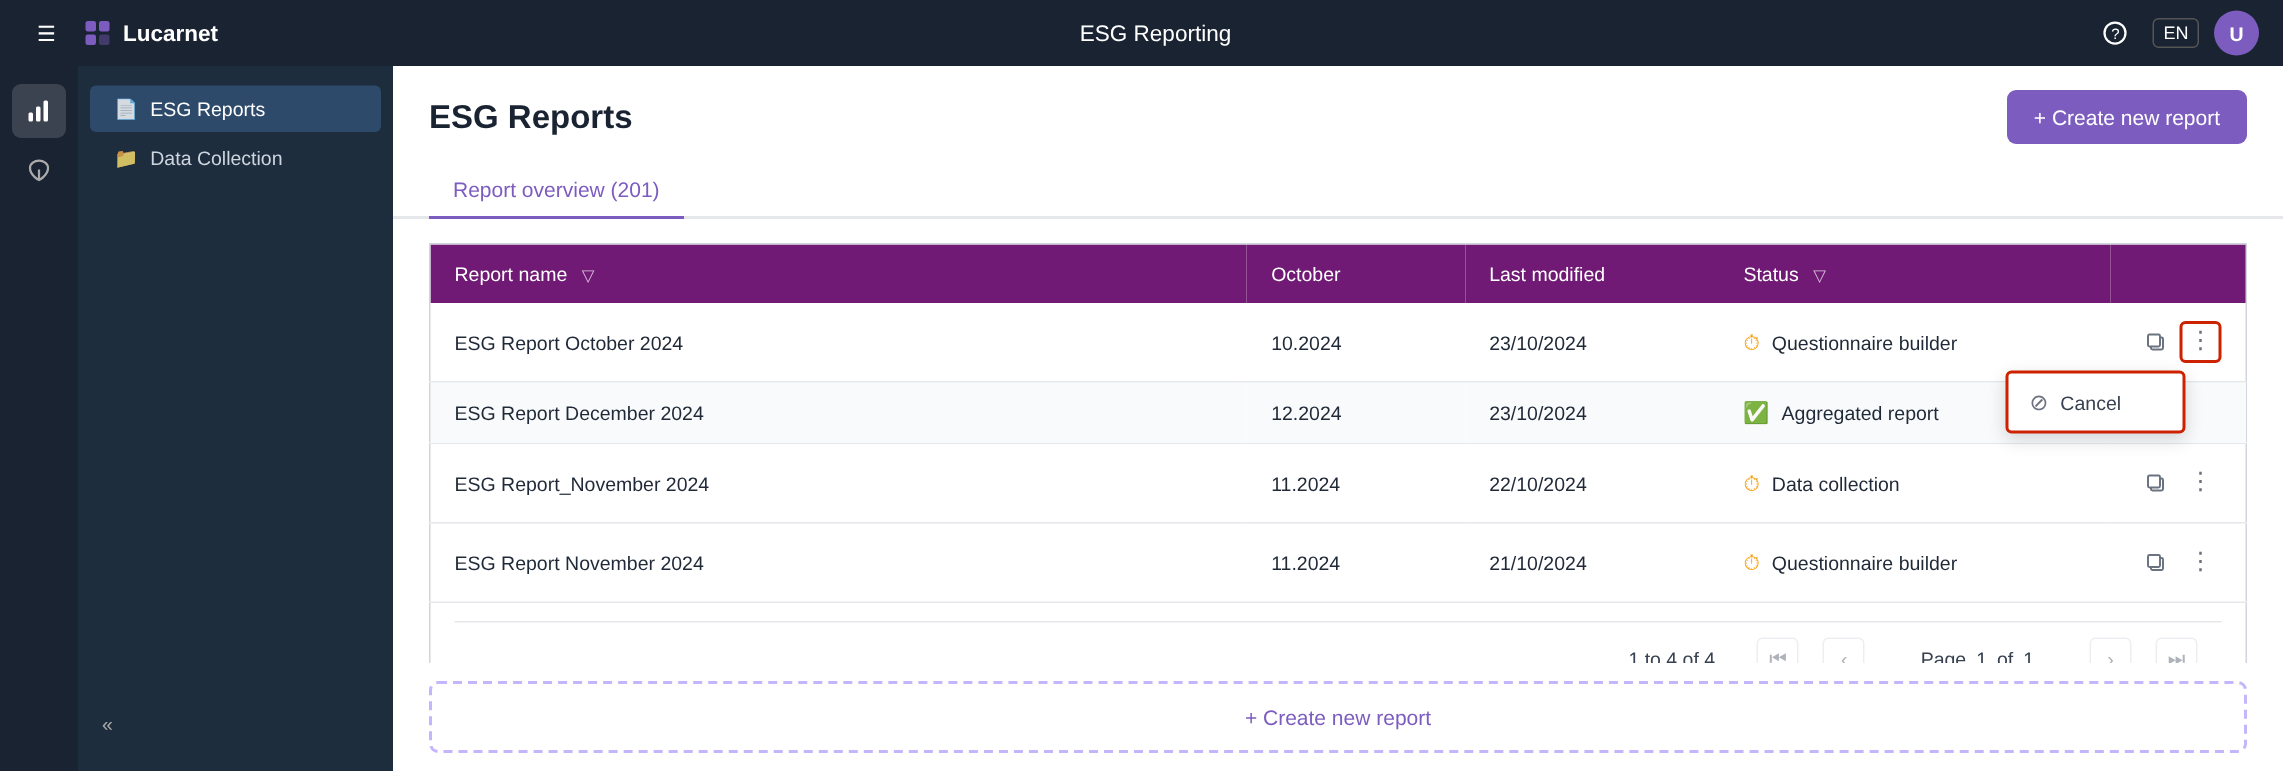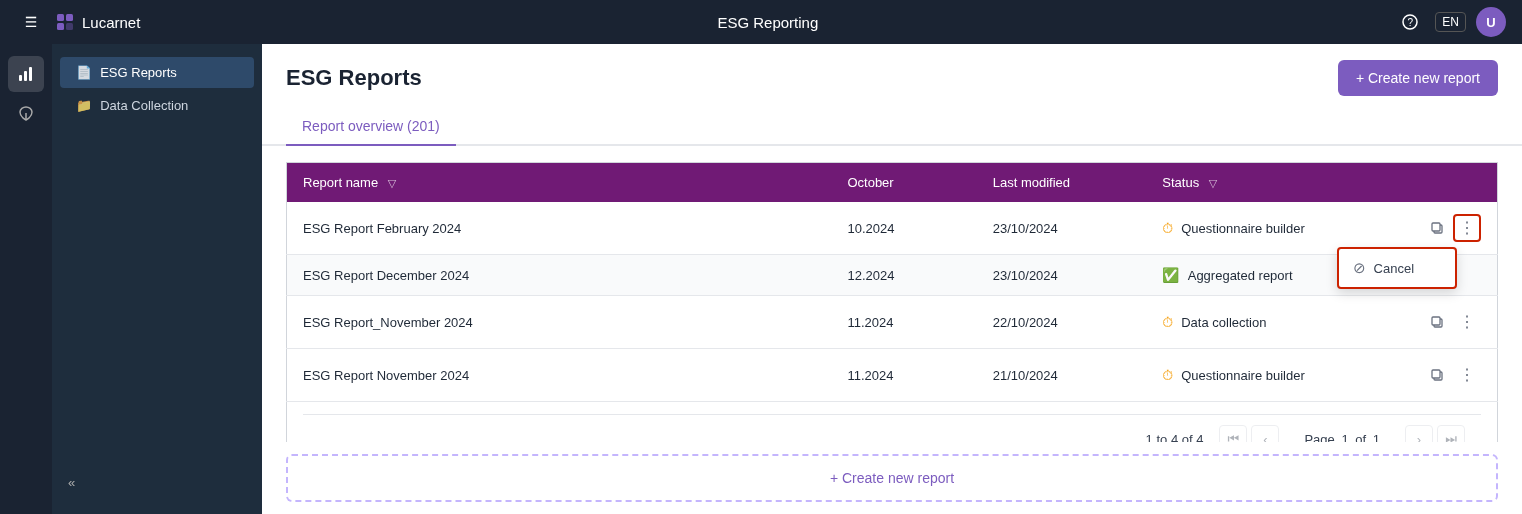--- a/index.html
+++ b/index.html
@@ -11,21 +11,21 @@
       height: 44px;
       display: flex;
       align-items: center;
       justify-content: space-between;
       padding: 0 16px;
       color: white;
     }
     .top-nav-left { display: flex; align-items: center; gap: 10px; }
     .top-nav-center { font-size: 15px; font-weight: 500; color: white; }
     .top-nav-right { display: flex; align-items: center; gap: 10px; }
-    .nav-logo { display: flex; align-items: center; gap: 8px; font-weight: 400; font-size: 15px; }
+    .nav-logo { display: flex; align-items: center; gap: 8px; font-weight: 700; font-size: 15px; }
     .hamburger-icon { color: #aaa; cursor: pointer; font-size: 16px; }
     .nav-icon-btn {
       width: 30px; height: 30px; border-radius: 50%;
       background: transparent; border: none; color: white;
       display: flex; align-items: center; justify-content: center;
       cursor: pointer; font-size: 14px;
     }
     .lang-btn {
       border: 1px solid #555; border-radius: 4px; padding: 2px 6px;
       color: white; font-size: 12px; cursor: pointer; background: transparent;
@@ -165,21 +165,21 @@
       min-width: 120px;
     }
     .context-menu-item {
       display: flex; align-items: center; gap: 8px;
       padding: 10px 14px; cursor: pointer; font-size: 13px; color: #374151;
     }
 
     
     .pagination-row {
       display: flex; align-items: center; justify-content: flex-end;
-      padding: 10px 16px; gap: 4px; border-top: 1px solid #e5e7eb;
+      padding: 10px 16px; gap: 16px; border-top: 1px solid #e5e7eb;
       font-size: 13px; color: #374151;
     }
     .pagination-info { margin-right: 12px; font-size: 13px; }
     .page-btn {
       width: 28px; height: 28px; background: none; border: 1px solid #d1d5db;
       border-radius: 4px; cursor: pointer; color: #374151;
       display: flex; align-items: center; justify-content: center;
       font-size: 13px;
     }
     .page-btn:disabled { opacity: 0.4; cursor: default; }
@@ -288,21 +288,21 @@
             <th>
               <span>Status</span>
               <span class="filter-icon">▽</span>
             </th>
             <th></th>
           </tr>
         </thead>
         <tbody>
 
           <tr style="position:relative;">
-            <td>ESG Report February 2024</td>
+            <td>ESG Report October 2024</td>
             <td>10.2024</td>
             <td>23/10/2024</td>
             <td>
               <div class="status-cell">
                 <span class="status-icon-orange">⏱</span>
                 <span>Questionnaire builder</span>
               </div>
             </td>
             <td>
               <div class="row-actions">

